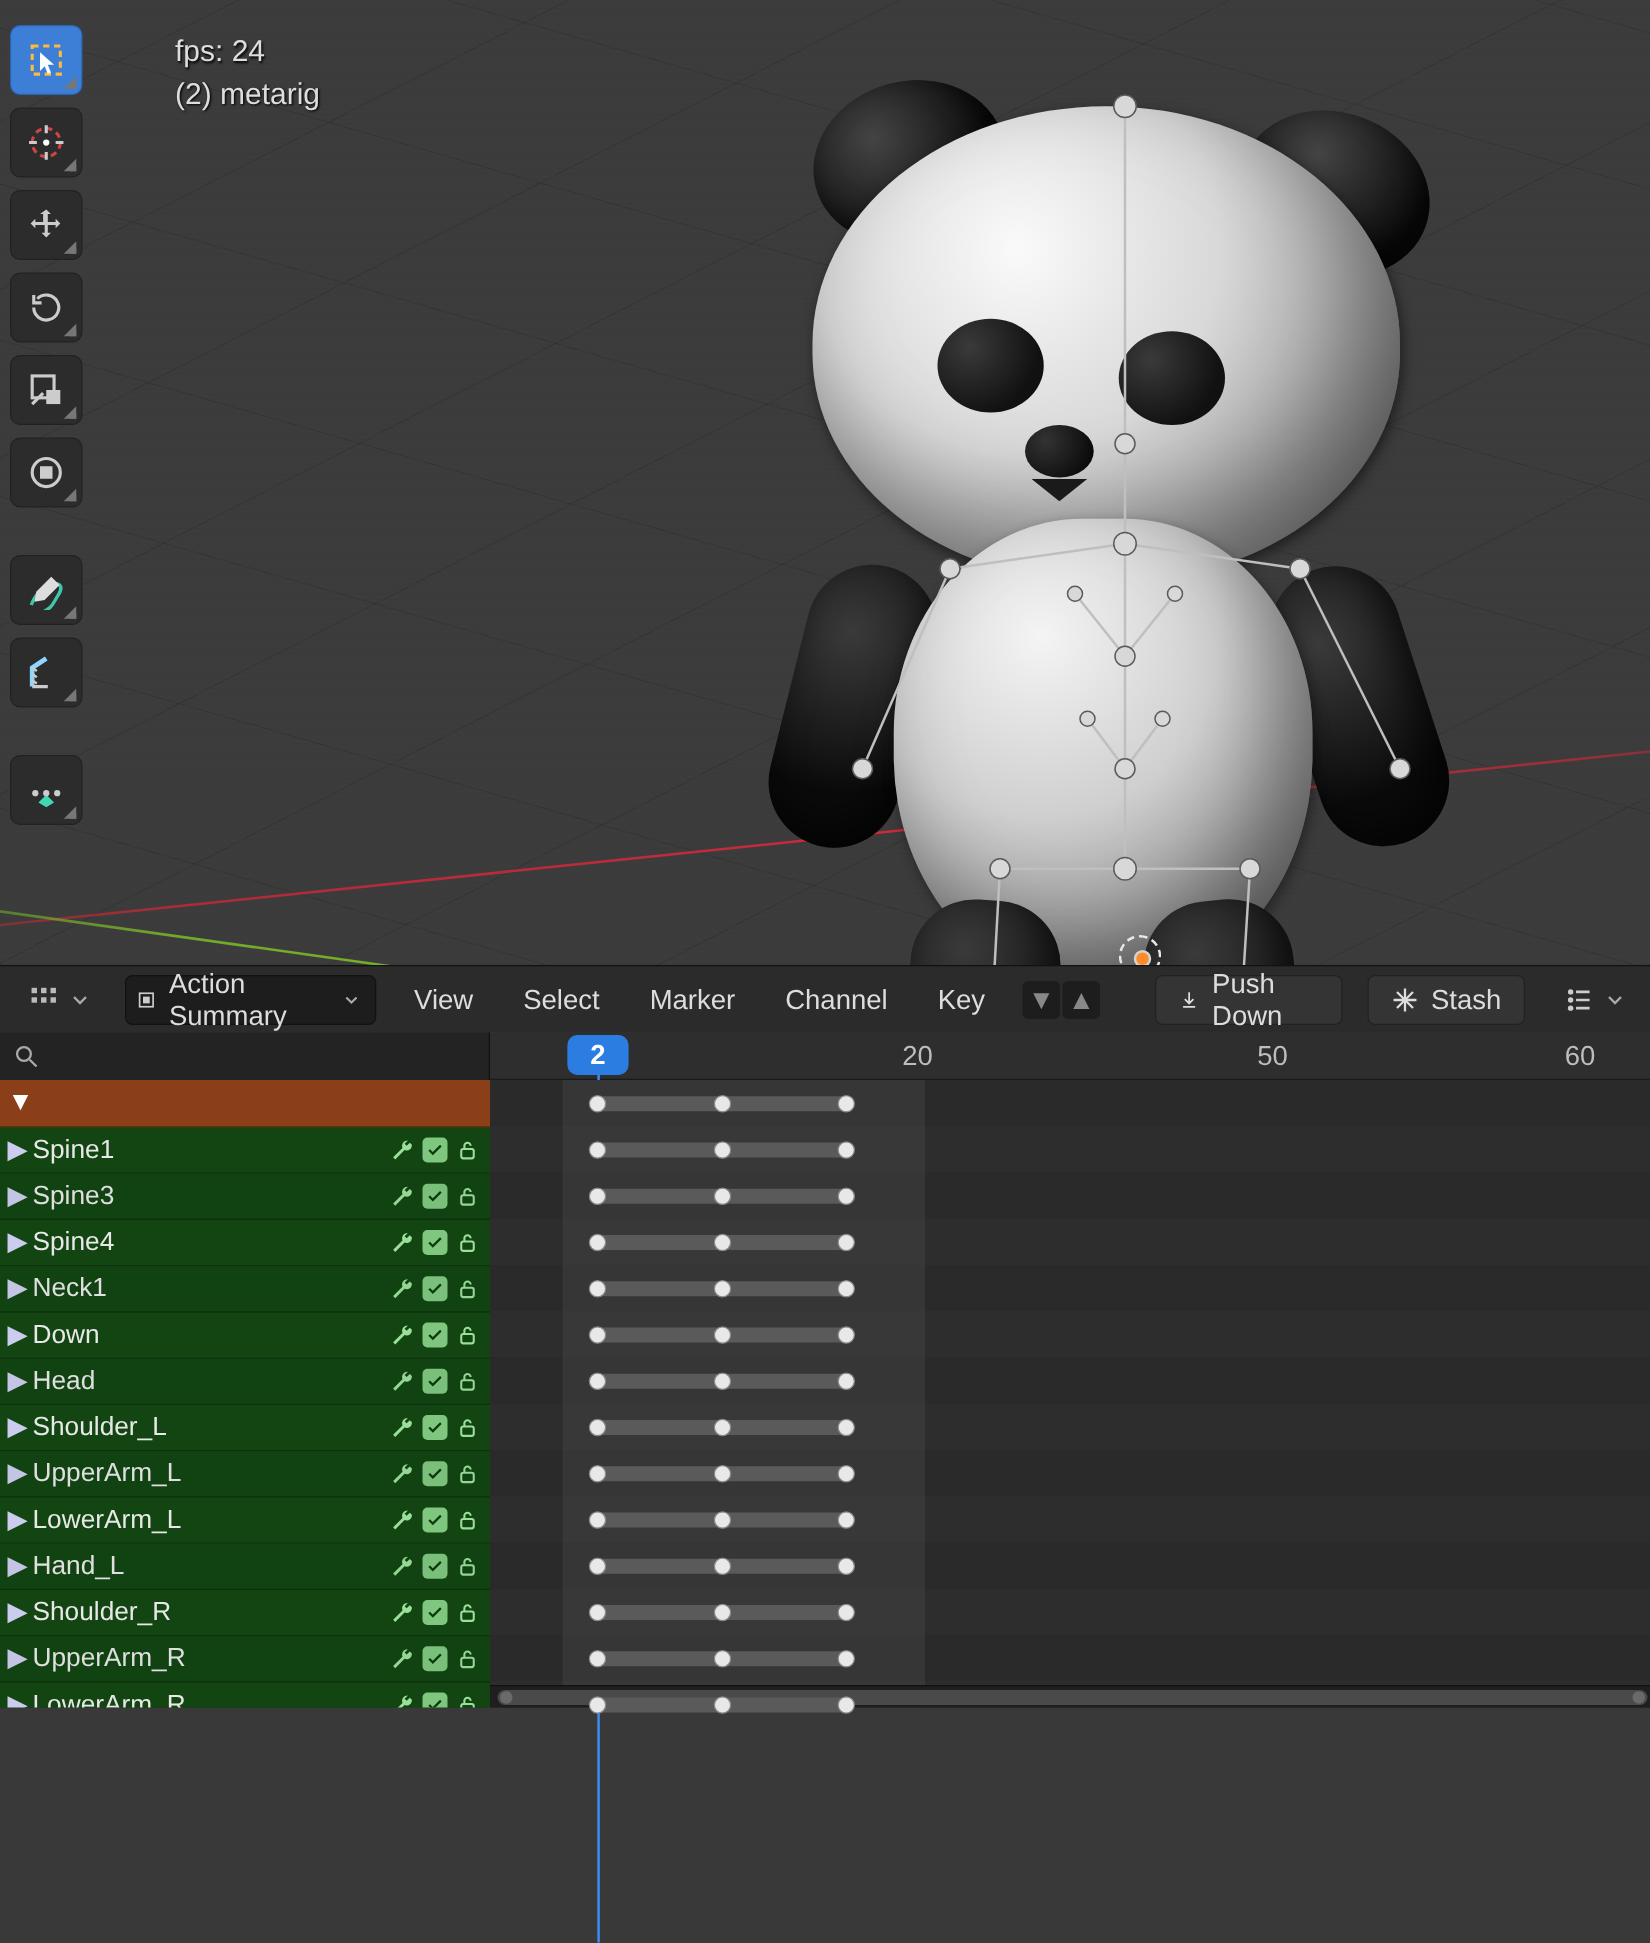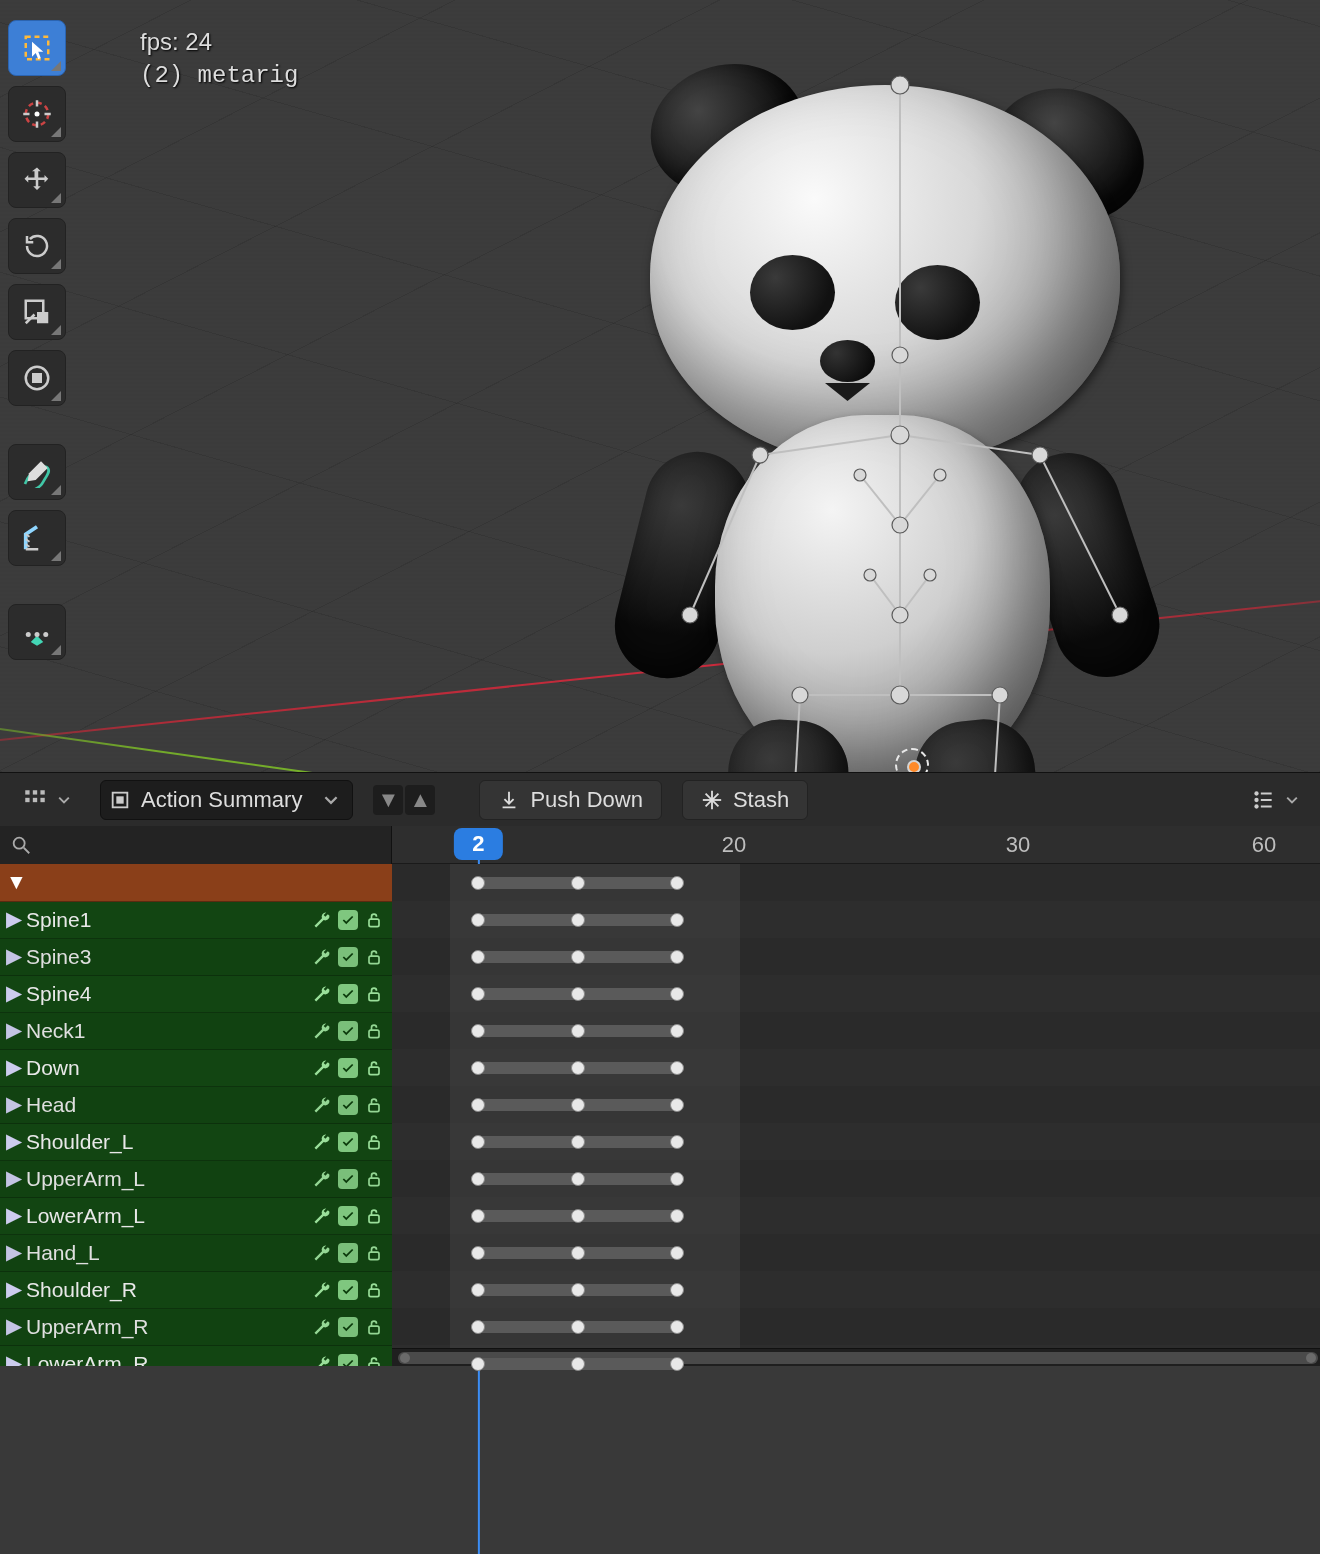--- a/index.html
+++ b/index.html
@@ -29,21 +29,21 @@
   .axis-green {
     position: absolute; left: -200px; right: -200px; top: 700px; height: 2px;
     background: linear-gradient(90deg, rgba(120,180,40,0), rgba(120,180,40,0.9) 20%, rgba(130,200,40,0.95) 55%, rgba(120,180,40,0.7) 90%, rgba(120,180,40,0));
     transform-origin: left center; transform: rotate(8deg);
   }
 
   .overlay-text {
     position: absolute; top: 28px; left: 140px;
     font-size: 24px; color: #ddd; text-shadow: 1px 1px 2px #000;
   }
-  .overlay-text .obj { margin-top: 6px; font-family: Liberation Mono, monospace; }
+  .overlay-text .obj { margin-top: 6px; }
 
   
   .toolbar {
     position: absolute; top: 20px; left: 8px; width: 58px;
     display: flex; flex-direction: column; gap: 10px;
   }
   .tool {
     width: 58px; height: 56px; border-radius: 8px;
     background: #2c2c2c; display:flex;align-items:center;justify-content:center;
     color:#bbb; cursor:pointer; position:relative;
@@ -378,20 +378,27 @@
     <svg width="22" height="22" viewBox="0 0 24 24">
         <rect x="4" y="4" width="16" height="16" fill="none" stroke="#ccc" stroke-width="2"></rect>
         <rect x="8" y="8" width="8" height="8" fill="#ccc"></rect>
       </svg>
     <span>Action Summary</span>
     <svg class="chev" width="14" height="14" viewBox="0 0 10 10">
         <path d="M1 3 L5 7 L9 3" stroke="#aaa" stroke-width="1.6" fill="none"></path>
       </svg>
   </div>
 
+  <div id="header-menus" style="display:flex; gap:20px;">
+      <div class="hdr-btn">View</div>
+      <div class="hdr-btn">Select</div>
+      <div class="hdr-btn">Marker</div>
+      <div class="hdr-btn">Channel</div>
+      <div class="hdr-btn">Key</div>
+    </div>
 
   <div class="sort-btns">
     <div class="tri">▼</div>
     <div class="tri">▲</div>
   </div>
 
   <div class="hdr-spacer"></div>
 
   <div class="push-btn">
     <svg width="22" height="22" viewBox="0 0 24 24">
@@ -429,21 +436,21 @@
 <div class="ruler">
   <div class="search">
     <svg width="22" height="22" viewBox="0 0 24 24">
         <circle cx="10" cy="10" r="6" stroke="#aaa" stroke-width="2" fill="none"></circle>
         <line x1="15" y1="15" x2="21" y2="21" stroke="#aaa" stroke-width="2"></line>
       </svg>
   </div>
   <div class="ticks" id="ticks">
     <div class="playhead" id="playhead" style="left: 86.4px;"><span>2</span></div>
   <div class="ticklabel" style="left: 342px;">20</div>
-      <div class="ticklabel" style="left: 626px;">30</div>
+      <div class="ticklabel" style="left: 626px;">50</div>
       <div class="ticklabel" style="left: 872px;">60</div>
     </div>
 </div>
 
 <div class="dope-body">
   <div class="channels" id="channels">
       <div class="channel-row summary-row">
         <span class="tri-ic">▼</span>
       </div>
       <div class="channel-row bone-row">

